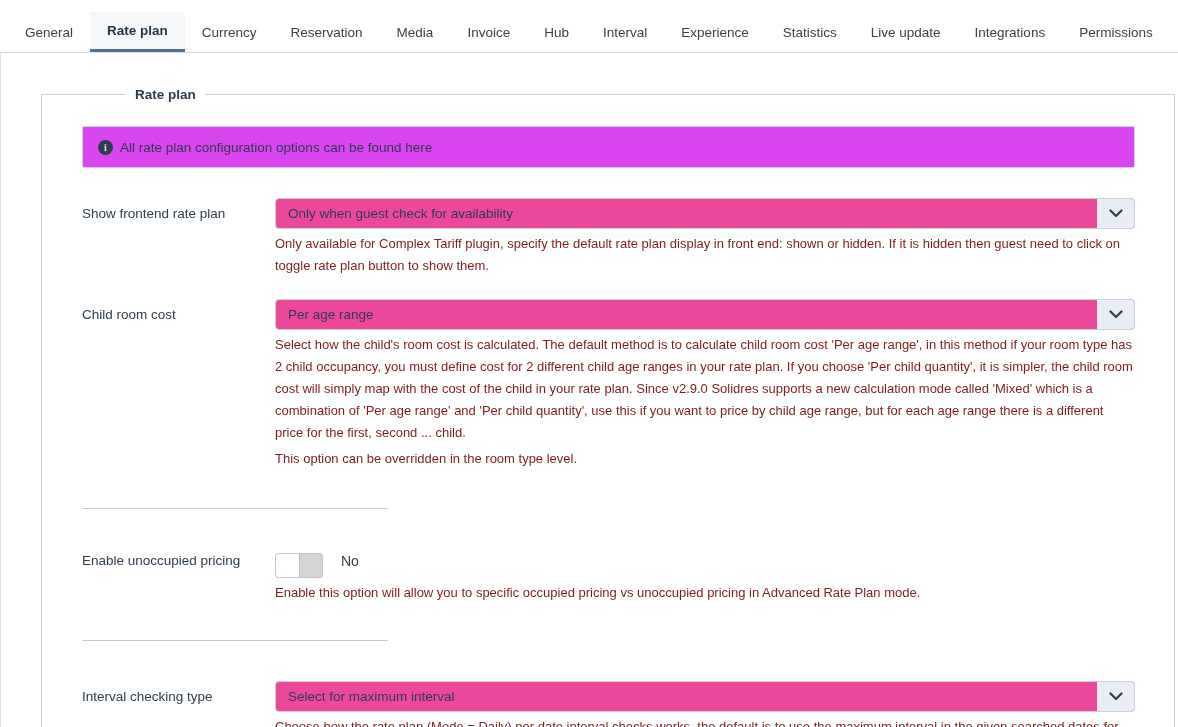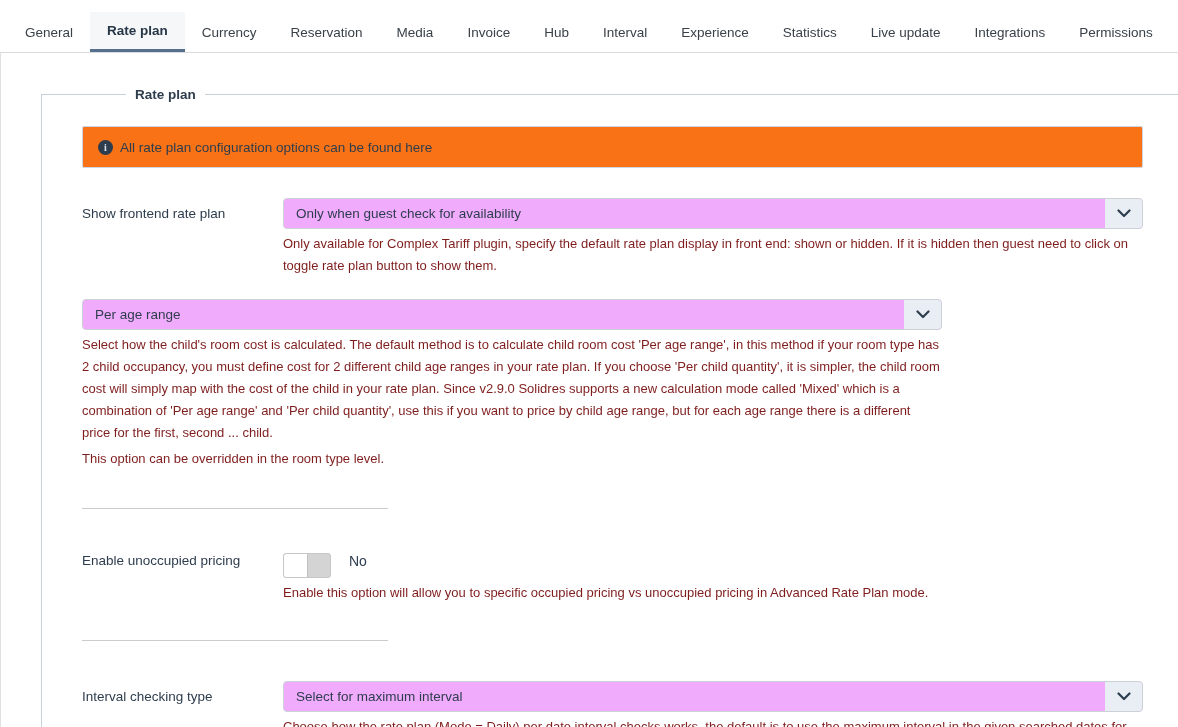--- a/index.html
+++ b/index.html
@@ -28,47 +28,47 @@
     border: 1px solid #c7d1dc; height: 646px; overflow: hidden;
     padding: 0 39px 0 40px;
   }
   legend.panel-legend {
     margin-left: 44px; padding: 0 9px; font-size: 13.5px; font-weight: bold;
     color: #2e3d4d;
   }
 
   
   .alert {
-    margin-top: 24px; height: 42px; background: #f97316;
+    margin-top: 24px; height: 42px; background: #d946ef;
     border: 1px solid #cbd5e4; border-radius: 2px;
     display: flex; align-items: center; padding: 0 15px;
     font-size: 13.5px; color: #2e3d4d;
   }
   .info-icon {
     width: 15px; height: 15px; border-radius: 50%; background: #2e3d4d;
     color: #dbe2ee; display: inline-flex; align-items: center; justify-content: center;
     font-size: 10px; font-weight: bold; font-family: "Liberation Serif", serif;
     margin-right: 7px; flex: 0 0 auto;
   }
   .info-icon::before { content: "i"; }
 
   
-  .form-row { display: flex; gap: 8px; }
+  .form-row { display: flex; }
   .row-1 { margin-top: 30px; }
   .row-2 { margin-top: 22px; }
   .row-3 { margin-top: 36px; }
   .row-4 { margin-top: 40px; }
   .field-label {
     width: 193px; flex: 0 0 193px; font-size: 13.5px; color: #2e3d4d;
     padding-top: 8px;
   }
   .control { width: 860px; flex: 0 0 860px; }
 
   .select {
-    height: 31px; border: 1px solid #ccd1d7; border-radius: 4px; background: #f0abfc;
+    height: 31px; border: 1px solid #ccd1d7; border-radius: 4px; background: #ec4899;
     display: flex; align-items: center; cursor: pointer; overflow: hidden;
   }
   .select-value {
     flex: 1 1 auto; padding-left: 12px; font-size: 13.5px; color: #2e3d4d;
     white-space: nowrap;
   }
   .select-caret {
     flex: 0 0 37px; height: 100%; background: #e9edf4;
     display: flex; align-items: center; justify-content: center;
   }
@@ -135,20 +135,21 @@
             <svg width="14" height="9" viewBox="0 0 14 9">
                 <polyline points="1.5,1.5 7,7 12.5,1.5" fill="none" stroke="#2e3d4d" stroke-width="2.2" stroke-linecap="round" stroke-linejoin="round"></polyline>
               </svg>
           </span>
         </div>
         <div class="help">Only available for Complex Tariff plugin, specify the default rate plan display in front end: shown or hidden. If it is hidden then guest need to click on toggle rate plan button to show them.</div>
       </div>
     </div>
 
     <div class="form-row row-2">
+      <div class="field-label">Child room cost</div>
       <div class="control">
         <div class="select">
           <span class="select-value">Per age range</span>
           <span class="select-caret">
             <svg width="14" height="9" viewBox="0 0 14 9">
                 <polyline points="1.5,1.5 7,7 12.5,1.5" fill="none" stroke="#2e3d4d" stroke-width="2.2" stroke-linecap="round" stroke-linejoin="round"></polyline>
               </svg>
           </span>
         </div>
         <div class="help">Select how the child's room cost is calculated. The default method is to calculate child room cost 'Per age range', in this method if your room type has 2 child occupancy, you must define cost for 2 different child age ranges in your rate plan. If you choose 'Per child quantity', it is simpler, the child room cost will simply map with the cost of the child in your rate plan. Since v2.9.0 Solidres supports a new calculation mode called 'Mixed' which is a combination of 'Per age range' and 'Per child quantity', use this if you want to price by child age range, but for each age range there is a different price for the first, second ... child.</div>

